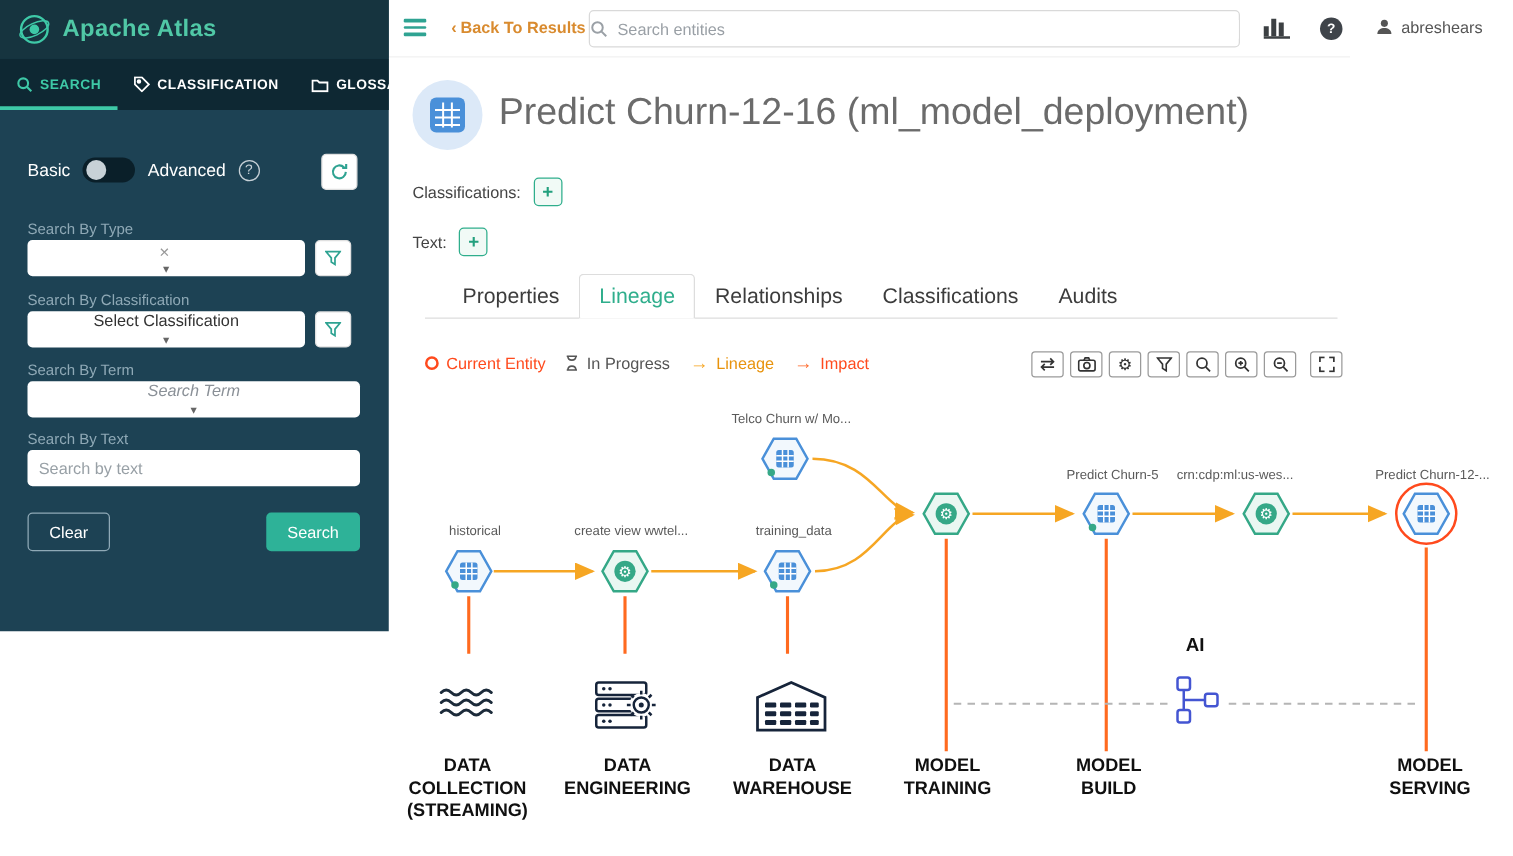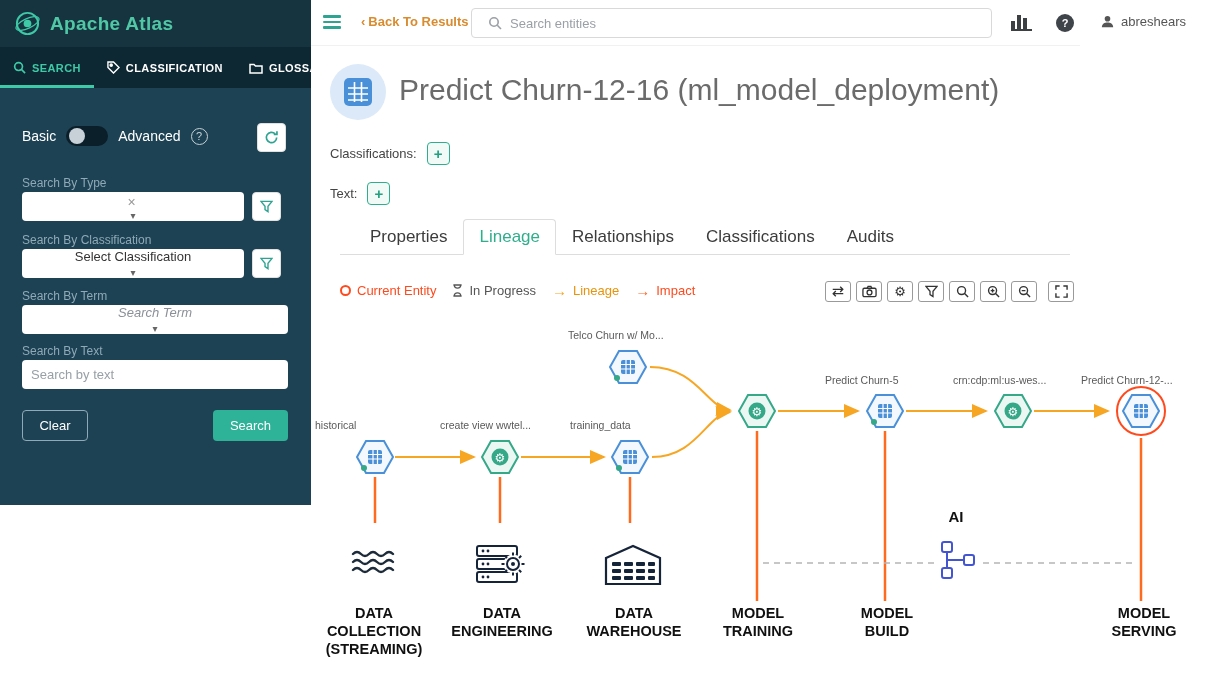--- a/index.html
+++ b/index.html
@@ -33,21 +33,21 @@
   .btn-clear { position:absolute; left:22px; top:410px; width:66px; height:31px; background:transparent; border:1px solid #8fa9b6; border-radius:4px; color:#fff; font-size:13px; cursor:pointer; font-family:inherit; }
   .btn-search { position:absolute; left:213px; top:410px; width:75px; height:31px; background:#2eb298; border:none; border-radius:4px; color:#fff; font-size:13px; cursor:pointer; font-family:inherit; }
 
   
   .main { position:absolute; left:311px; top:0; width:769px; height:685px; }
   .topbar { position:absolute; left:0; right:0; top:0; height:46px; background:#fff; border-bottom:1px solid #f1f1f1; }
   .hamburger { position:absolute; left:12px; top:15px; width:18px; cursor:pointer; }
   .hamburger i { display:block; height:2.5px; background:#2fa392; margin-bottom:3px; border-radius:1px; }
   .back-link { position:absolute; left:50px; top:14px; font-size:13px; color:#d98b2f; font-weight:600; cursor:pointer; }
   .back-link .chev { font-weight:bold; margin-right:3px; }
-  .search-entities { position:absolute; left:160px; top:8px; width:521px; height:30px; border:1px solid #d9d9d9; border-radius:4px; display:flex; align-items:center; padding:0 16px; gap:8px; background:#fff; }
+  .search-entities { position:absolute; left:160px; top:8px; width:521px; height:30px; border:1px solid #d9d9d9; border-radius:4px; display:flex; align-items:center; padding:0 0; gap:8px; background:#fff; }
   .search-entities input { flex:1; border:none; outline:none; font-size:13px; color:#333; font-family:inherit; }
   .search-entities input::placeholder { color:#9aa0a6; }
   .tb-chart { position:absolute; left:700px; top:15px; width:21px; height:16px; display:flex; align-items:flex-end; gap:2px; border-bottom:2px solid #3c4043; cursor:pointer; }
   .tb-chart i { display:block; width:4px; background:#3c4043; }
   .tb-help { position:absolute; left:745px; top:14px; width:18px; height:18px; border-radius:50%; background:#3f444a; color:#fff; font-size:11px; font-weight:bold; display:flex; align-items:center; justify-content:center; cursor:pointer; }
   .tb-user { position:absolute; left:789px; top:14px; display:flex; align-items:center; gap:6px; font-size:13px; color:#555; cursor:pointer; }
 
   .entity-icon { position:absolute; left:19px; top:64px; width:56px; height:56px; border-radius:50%; background:#dce9f8; display:flex; align-items:center; justify-content:center; }
   .entity-title { position:absolute; left:88px; top:73px; font-size:30px; color:#6b6b6b; white-space:nowrap; }
   .meta-row { position:absolute; left:19px; display:flex; align-items:center; gap:10px; font-size:13px; color:#444; }
@@ -67,21 +67,21 @@
   .lg-arrow { font-weight:bold; font-size:15px; line-height:10px; }
   .lg-arrow.or { color:#f6a623; } .lg-arrow.rd { color:#ff6a2b; }
 
   .gtoolbar { position:absolute; right:6px; top:281px; display:flex; gap:5px; }
   .gbtn { width:26px; height:21px; border:1px solid #9a9a9a; border-radius:3px; background:#fff; display:flex; align-items:center; justify-content:center; cursor:pointer; color:#333; font-size:13px; }
   .gbtn.last { margin-left:6px; }
 
   
   .edges { position:absolute; left:0; top:0; z-index:1; }
   .node { position:absolute; width:40px; height:36px; cursor:pointer; z-index:3; }
-  .node-label { position:absolute; width:130px; text-align:left; font-size:10.5px; color:#5a5a5a; z-index:2; white-space:nowrap; }
+  .node-label { position:absolute; width:130px; text-align:center; font-size:10.5px; color:#5a5a5a; z-index:2; white-space:nowrap; }
   .ring { position:absolute; left:805px; top:386px; width:50px; height:50px; border:2.5px solid #ff4a1d; border-radius:50%; z-index:2; }
   .stage-icon { position:absolute; z-index:2; }
   .ai-icon { position:absolute; left:625px; top:538px; background:#fff; padding:0 2px; z-index:2; }
   .ai-label { position:absolute; left:605px; top:508px; width:80px; text-align:center; font-weight:bold; font-size:15px; color:#111; z-index:2; }
   .stage { position:absolute; top:604px; width:150px; transform:translateX(-50%); text-align:center; font-weight:bold; font-size:14.5px; color:#101010; line-height:18px; z-index:2; }
   .stage span { display:block; }
 </style>
 </head>
 <body>
 
@@ -319,21 +319,21 @@
       <path d="M830,438 V601"></path>
     </g>
     <path d="M452,563 H824" stroke="#b5b5b5" stroke-width="1.6" stroke-dasharray="6,5" fill="none"></path>
   </svg>
 
   <div class="node-label" style="left:4px;top:419px">historical</div>
   <div class="node-label" style="left:129px;top:419px">create view wwtel...</div>
   <div class="node-label" style="left:259px;top:419px">training_data</div>
   <div class="node-label" style="left:257px;top:329px">Telco Churn w/ Mo...</div>
   <div class="node-label" style="left:514px;top:374px">Predict Churn-5</div>
-  <div class="node-label" style="left:642px;top:374px">crn:cdp:ml:us-wes...</div>
+  <div class="node-label" style="left:612px;top:374px">crn:cdp:ml:us-wes...</div>
   <div class="node-label" style="left:770px;top:374px">Predict Churn-12-...</div>
 
   <div class="ring"></div>
 
   <div class="node" style="left:44px;top:439px">
     <svg width="40" height="36" viewBox="0 0 40 36">
       <polygon points="11,2 29,2 38,18 29,34 11,34 2,18" fill="#f2f8fd" stroke="#4a90d9" stroke-width="2"></polygon>
       <rect x="13" y="11" width="14" height="14" rx="2" fill="#4a90d9"></rect>
       <path d="M13 15.5 H27 M13 20 H27 M18 11 V25 M22.5 11 V25" stroke="#fff" stroke-width="1.2" fill="none"></path>
       <circle cx="9" cy="29" r="3" fill="#35a887"></circle>

